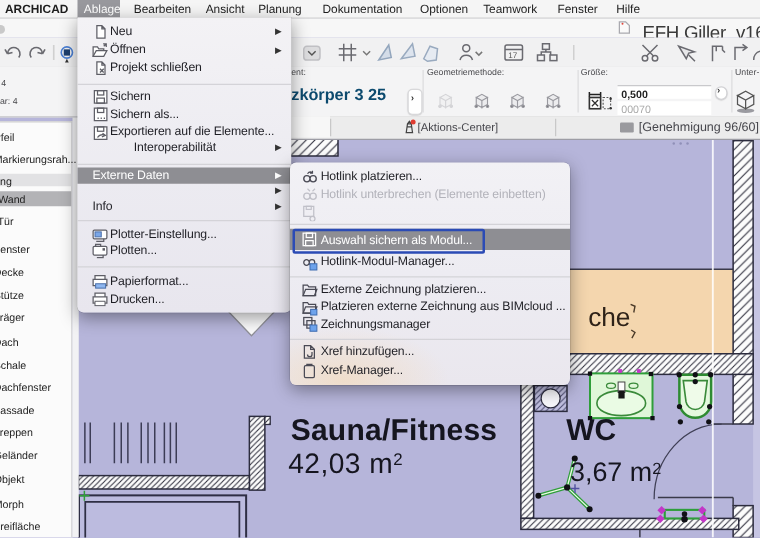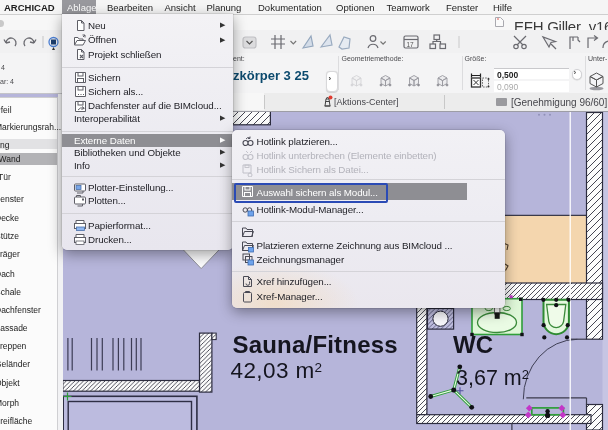--- a/index.html
+++ b/index.html
@@ -291,21 +291,21 @@
   <div class="il" style="left:464.6px;top:55px;">Größe:</div>
   <svg class="abs" style="left:468px;top:71px;" width="22" height="19" xmlns="http://www.w3.org/2000/svg">
     <path d="M3.5,4.5 h9 M3.5,2.5 v4 M12.5,2.5 v4" stroke="#222" fill="none" stroke-width="1.2"></path>
     <rect x="3.5" y="7" width="9" height="9" fill="#fff" stroke="#333" stroke-width="1.3"></rect>
     <path d="M5.5,9 l5,5 m0,-5 l-5,5" stroke="#333" stroke-width="1"></path>
     <rect x="14.5" y="7" width="6" height="9" fill="none" stroke="#555" stroke-width="0.9" stroke-dasharray="1.5 1.2"></rect>
     <circle cx="20.5" cy="8" r="1" fill="#333"></circle>
       <circle cx="20.5" cy="15.5" r="1" fill="#333"></circle>
   </svg>
   <div class="abs" style="left:494px;top:67.5px;width:74.5px;height:11.5px;background:#fff;border-top:1px solid #c9c9cc;box-sizing:border-box;font-size:8.5px;font-weight:bold;color:#222;padding:1.5px 0 0 3px;">0,500</div>
-  <div class="abs" style="left:494px;top:80.5px;width:74.5px;height:11.5px;background:#fff;box-sizing:border-box;font-size:8.5px;color:#aaa;padding:1.5px 0 0 3px;">0,090</div>
+  <div class="abs" style="left:494px;top:80.5px;width:74.5px;height:11.5px;background:#fff;box-sizing:border-box;font-size:8.5px;color:#aaa;padding:1.5px 0 0 3px;">00070</div>
   <div class="abs" style="left:571.5px;top:69px;width:8.5px;height:8.5px;border:1px solid #d2d2d5;border-radius:50%;background:#fff;box-shadow:0 0.5px 1px rgba(0,0,0,0.15);"></div>
   <div class="abs" style="left:573.8px;top:69.3px;font-size:7px;color:#333;font-weight:bold;">›</div>
   <div class="abs" style="left:584.6px;top:56px;width:1px;height:34px;background:#dcdcde;"></div>
   <div class="il" style="left:588px;top:55px;">Unter-</div>
   <svg class="abs" style="left:588px;top:71px;" width="20" height="20" xmlns="http://www.w3.org/2000/svg">
     <ellipse cx="8.5" cy="17.5" rx="7" ry="1.8" fill="#9a9aa0"></ellipse>
     <path d="M2,5.5 l6.5,-3.5 l6.5,3.5 l-6.5,3.5 Z M2,5.5 v7 l6.5,3.5 v-7 Z M15,5.5 v7 l-6.5,3.5 v-7 Z" stroke="#555" fill="#f4f4f6" stroke-width="1"></path>
   </svg>
 </div>
 
@@ -337,28 +337,27 @@
      background:linear-gradient(180deg,#f3f2f5 0%,#ecebf1 55%,#e8e6ee 100%);
      border-radius:0 0 5px 5px;box-shadow:0 4px 14px rgba(0,0,0,0.38),0 0 0 0.5px rgba(0,0,0,0.15);">
   <div class="m1t" style="top:5.6px;">Neu</div>
       <div class="arr" style="top:6.8px;">▶</div>
   <div class="m1t" style="top:20.4px;">Öffnen</div>
       <div class="arr" style="top:21.6px;">▶</div>
   <div class="m1t" style="top:34.6px;">Projekt schließen</div>
   <div class="sep" style="top:52.9px;"></div>
   <div class="m1t" style="top:58px;">Sichern</div>
   <div class="m1t" style="top:72.2px;">Sichern als...</div>
-  <div class="m1t" style="top:86.4px;">Dachfenster auf die BIMcloud...</div>
-  <div class="m1n" style="top:99px;">Interoperabilität</div>
+  <div class="m1t" style="top:86.4px;">Exportieren auf die Elemente...</div>
+  <div class="m1n" style="top:99px;margin-left:33px;">Interoperabilität</div>
       <div class="arr" style="top:100.3px;">▶</div>
   <div class="sep" style="top:117.4px;"></div>
   <div class="abs" style="left:0;top:119.8px;width:170.5px;height:12.8px;background:#8e8e93;"></div>
   <div class="m1n" style="top:120.5px;color:#fff;">Externe Daten</div>
       <div class="arr" style="top:121.7px;color:#fff;">▶</div>
-  <div class="m1n" style="top:132.9px;">Bibliotheken und Objekte</div>
       <div class="arr" style="top:134.1px;">▶</div>
   <div class="m1n" style="top:145.9px;">Info</div>
       <div class="arr" style="top:147.1px;">▶</div>
   <div class="sep" style="top:162.2px;"></div>
   <div class="m1t" style="top:168px;">Plotter-Einstellung...</div>
   <div class="m1t" style="top:181.1px;">Plotten...</div>
   <div class="sep" style="top:198.8px;"></div>
   <div class="m1t" style="top:205.5px;">Papierformat...</div>
   <div class="m1t" style="top:220.2px;">Drucken...</div>
 
@@ -404,33 +403,33 @@
         <rect x="1.5" y="4.5" width="11" height="5" fill="#fff" stroke="#5e5e66" stroke-width="1"></rect>
         <rect x="3.5" y="8" width="8" height="3.5" fill="#8fb7f0" stroke="#4a6faa" stroke-width="0.8"></rect>
       </svg>
   <svg class="ico" style="left:10.5px;top:219.4px;" width="14" height="13">
         <path d="M3,4.5 V1.5 h8 v3" fill="#fff" stroke="#5e5e66" stroke-width="1"></path>
         <rect x="1.5" y="4.5" width="11" height="5" fill="#fff" stroke="#5e5e66" stroke-width="1"></rect>
         <rect x="3" y="8" width="8" height="3.5" fill="#fff" stroke="#5e5e66" stroke-width="0.8"></rect>
       </svg>
 </div>
 
-<div class="abs" style="left:232px;top:129.5px;width:273px;height:178px;
+<div class="abs" style="left:232px;top:129.5px;width:224px;height:178px;
      background:linear-gradient(180deg,#f2f1f5 0%,#edecf2 50%,#eae7ee 100%);
      border-radius:5px;box-shadow:0 4px 14px rgba(0,0,0,0.38),0 0 0 0.5px rgba(0,0,0,0.15);overflow:hidden;">
   <div class="abs" style="left:0;top:90px;width:235px;height:88px;background:radial-gradient(ellipse 60% 80% at 18% 95%,rgba(244,214,174,0.55),rgba(244,214,174,0) 60%);"></div>
   <div class="m2t" style="top:6.5px;left:24.5px;">Hotlink platzieren...</div>
   <div class="m2t" style="top:20.8px;left:24.5px;color:#b2b2ba;">Hotlink unterbrechen (Elemente einbetten)</div>
-  <div class="m2t" style="top:34.8px;left:24.5px;color:#b2b2ba;">Hotlink Sichern als Datei...</div>
   <div class="sep" style="top:49.5px;"></div>
   <div class="abs" style="left:0;top:53px;width:235px;height:17px;background:#8e8e93;"></div>
   <div class="abs" style="left:1.5px;top:53px;width:150px;height:16px;border:2px solid #2b4bb5;border-radius:2px;"></div>
   <div class="m2t" style="top:74.5px;left:24.5px;">Hotlink-Modul-Manager...</div>
   <div class="m2t" style="top:57px;left:24.5px;color:#fff;">Auswahl sichern als Modul...</div>
   <div class="sep" style="top:91.5px;"></div>
+  <div class="m2t" style="top:96.8px;left:24.5px;">Externe Zeichnung platzieren...</div>
   <div class="m2t" style="top:110.9px;left:24.5px;">Platzieren externe Zeichnung aus BIMcloud ...</div>
   <div class="m2t" style="top:124.5px;left:24.5px;">Zeichnungsmanager</div>
   <div class="sep" style="top:141.2px;"></div>
   <div class="m2t" style="top:146.8px;left:24.5px;">Xref hinzufügen...</div>
   <div class="m2t" style="top:161.8px;left:24.5px;">Xref-Manager...</div>
 
   <svg class="ico" style="left:9px;top:5px;" width="14" height="14">
         <path d="M2,8 a2.5,2.5 0 1 0 5,0 a2.5,2.5 0 1 0 -5,0 M7,8 a2.5,2.5 0 1 0 5,0 a2.5,2.5 0 1 0 -5,0" fill="none" stroke="#4a4a55" stroke-width="1.1"></path>
         <path d="M5,4 a3,3 0 0 1 4,-1 m0,-1.5 v2 h-2" fill="none" stroke="#4a4a55" stroke-width="0.9"></path>
       </svg>

